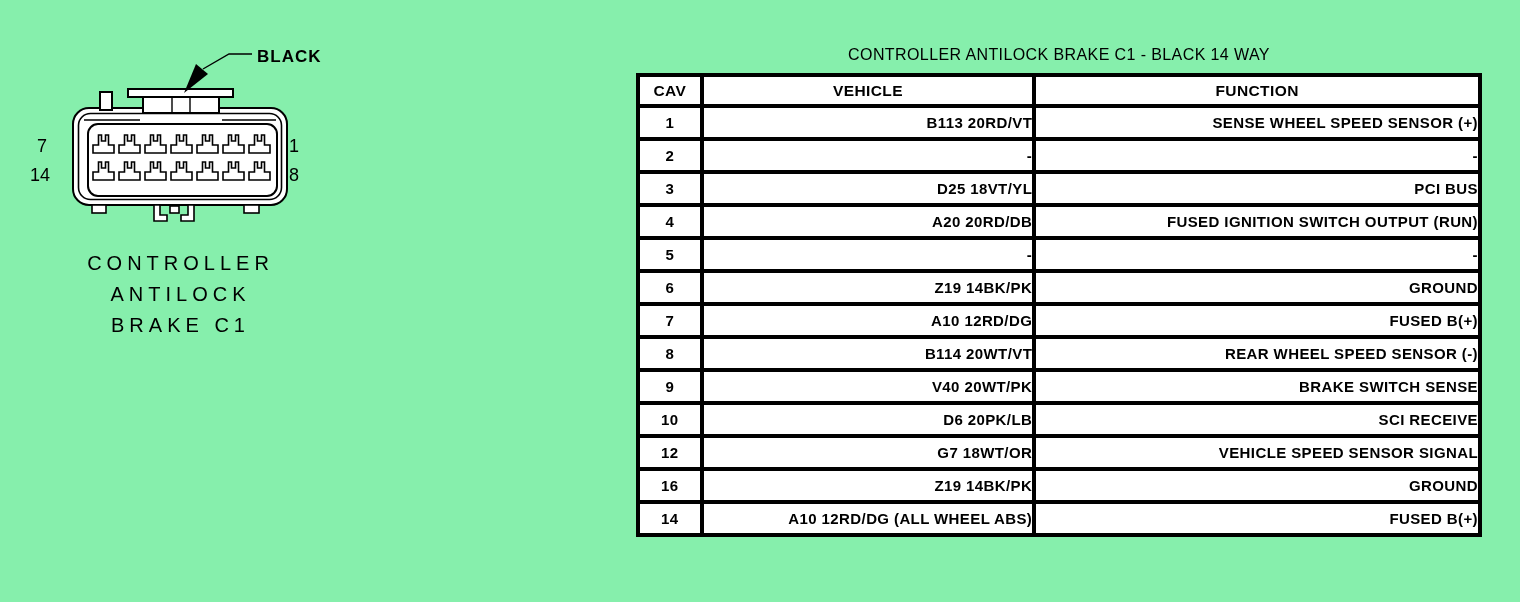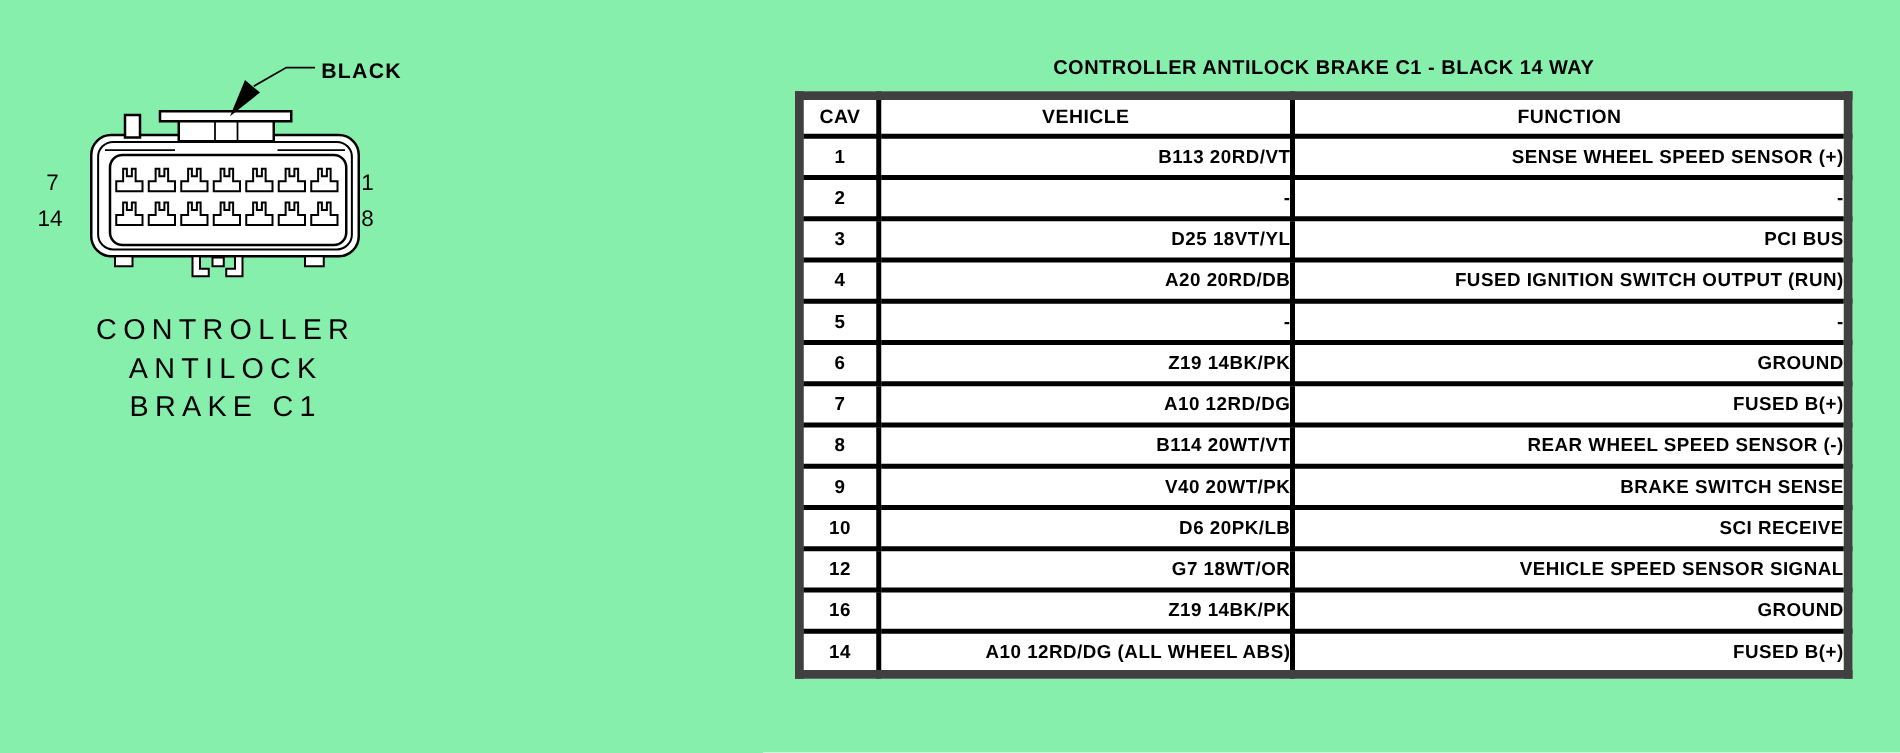--- a/index.html
+++ b/index.html
@@ -14,33 +14,33 @@
   .svg-line { fill:#fff; stroke:#000; stroke-width:2; }
   .svg-thin { fill:none; stroke:#000; stroke-width:1.4; }
   .svg-fill { fill:#000; stroke:none; }
   .svg-text { font-family:"Liberation Sans", sans-serif; font-weight:bold; fill:#000; }
   .pin-num { font-size:18px; font-weight:normal; }
   .black-lbl { font-size:17px; letter-spacing:1px; }
   .terminal { fill:#fff; stroke:#000; stroke-width:1.6; }
 
   .caption {
     position:absolute; left:38px; top:248px; width:285px;
-    text-align:center; font-size:23px; line-height:31px;
+    text-align:center; font-size:20px; line-height:31px;
     letter-spacing:5px; font-weight:normal; color:#000;
   }
 
   
   .table-block { position:absolute; left:636px; top:46px; width:846px; }
   .tbl-title {
-    width:846px; text-align:center; font-size:16px; font-weight:bold;
+    width:846px; text-align:center; font-size:16px; font-weight:normal;
     letter-spacing:0.4px; margin-bottom:9px; white-space:nowrap;
   }
   table.pinout {
     border-collapse:collapse; table-layout:fixed; width:846px;
-    border:7px solid #404040; background:#fff;
+    border:4px solid #404040; background:#fff;
   }
   table.pinout th, table.pinout td {
     border:4px solid #000; padding:0; white-space:nowrap; overflow:hidden;
     font-family:"Liberation Sans", sans-serif; font-size:15px; font-weight:bold;
     letter-spacing:0.4px; color:#000;
   }
   table.pinout th { height:27px; text-align:center; font-size:15.5px; }
   table.pinout td { height:29px; }
   td.cav { text-align:center; }
   td.circuit, td.function { text-align:right; padding-left:9px; }

